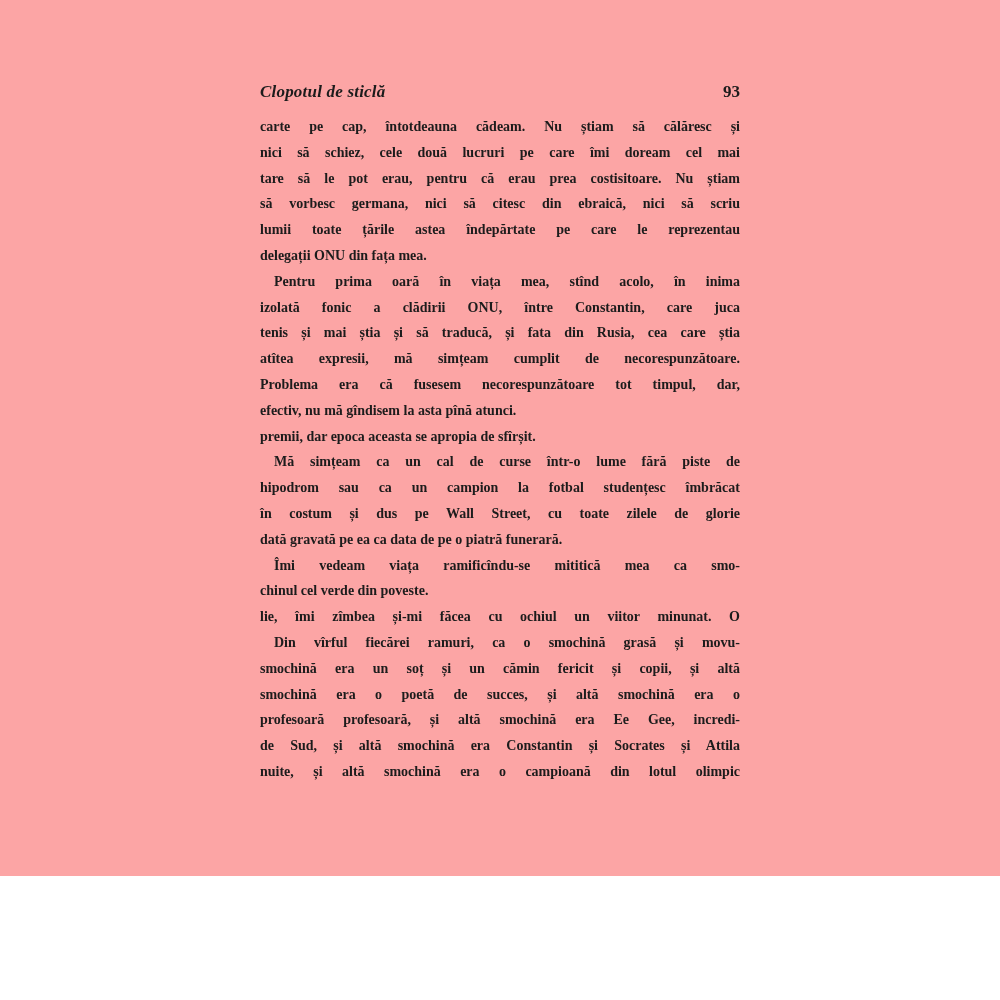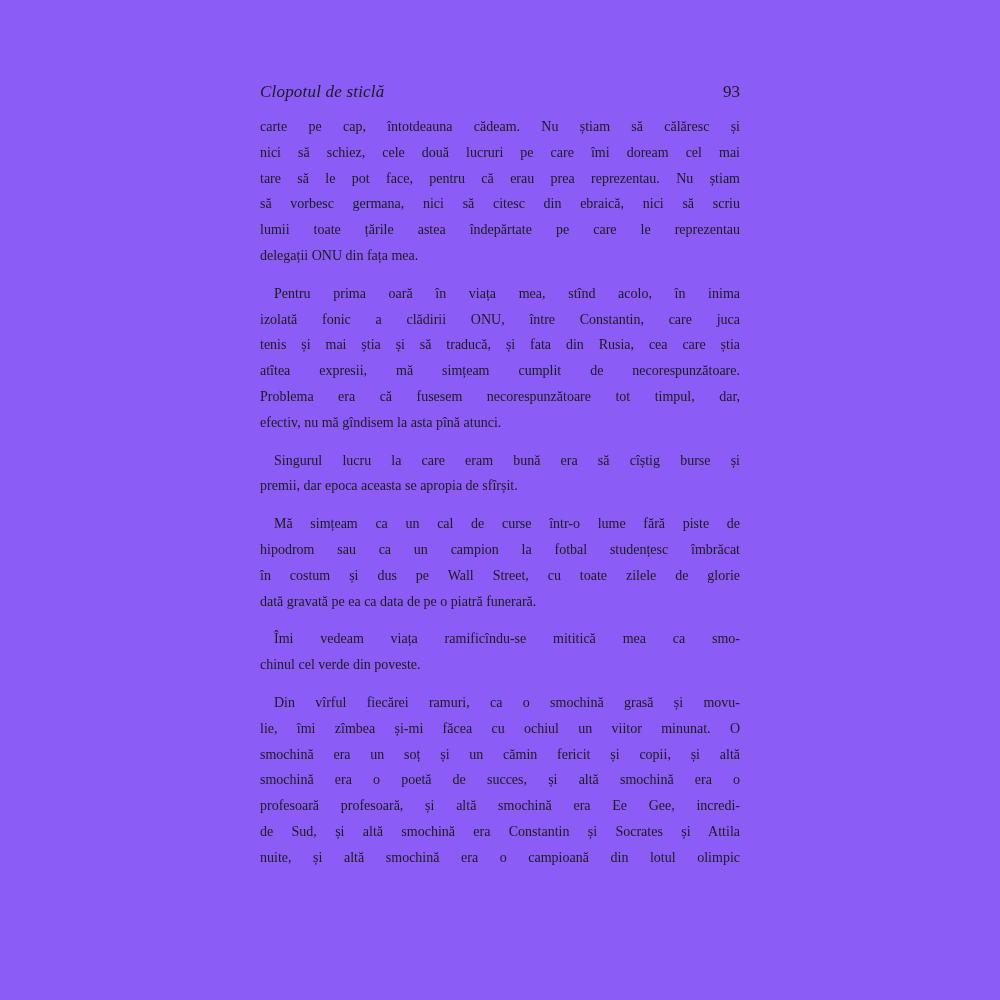--- a/index.html
+++ b/index.html
@@ -1,23 +1,24 @@
 <!DOCTYPE html>
 <html><head>
 <meta charset="utf-8">
 <style>
   html, body { margin: 0; padding: 0; background: #ffffff; }
   .page {
     position: relative;
     width: 1000px;
-    height: 1000px;
-    background: #8b5cf6;
+    height: 876px;
+    background: #fca5a5;
     font-family: "Liberation Serif", serif;
     color: #1c1c1c;
     overflow: hidden;
+    font-weight: bold;
   }
   .header-row {
     position: absolute;
     left: 260px;
     top: 82px;
     width: 480px;
     display: flex;
     justify-content: space-between;
     align-items: baseline;
     font-size: 17px;
@@ -32,72 +33,71 @@
     width: 480px;
     font-size: 14px;
     line-height: 25.8px;
   }
   .line {
     text-align: justify;
     text-align-last: justify;
     white-space: normal;
   }
   .line.end { text-align-last: left; }
-  .line.ind { text-indent: 14px; margin-top: 12px; }
+  .line.ind { text-indent: 14px; }
 </style>
 </head>
 <body>
 
 <div class="page">
 
   <div class="header-row">
     <span class="running-title">Clopotul de sticlă</span>
     <span class="page-number">93</span>
   </div>
 
   <div class="body-text">
 
     <div class="para">
       <div class="line">carte pe cap, întotdeauna cădeam. Nu știam să călăresc și</div>
       <div class="line">nici să schiez, cele două lucruri pe care îmi doream cel mai</div>
-      <div class="line">tare să le pot face, pentru că erau prea reprezentau. Nu știam</div>
+      <div class="line">tare să le pot erau, pentru că erau prea costisitoare. Nu știam</div>
       <div class="line">să vorbesc germana, nici să citesc din ebraică, nici să scriu</div>
       <div class="line">lumii toate țările astea îndepărtate pe care le reprezentau</div>
       <div class="line end">delegații ONU din fața mea.</div>
     </div>
 
     <div class="para">
       <div class="line ind">Pentru prima oară în viața mea, stînd acolo, în inima</div>
       <div class="line">izolată fonic a clădirii ONU, între Constantin, care juca</div>
       <div class="line">tenis și mai știa și să traducă, și fata din Rusia, cea care știa</div>
       <div class="line">atîtea expresii, mă simțeam cumplit de necorespunzătoare.</div>
       <div class="line">Problema era că fusesem necorespunzătoare tot timpul, dar,</div>
       <div class="line end">efectiv, nu mă gîndisem la asta pînă atunci.</div>
     </div>
 
     <div class="para">
-      <div class="line ind">Singurul lucru la care eram bună era să cîștig burse și</div>
       <div class="line end">premii, dar epoca aceasta se apropia de sfîrșit.</div>
     </div>
 
     <div class="para">
       <div class="line ind">Mă simțeam ca un cal de curse într-o lume fără piste de</div>
       <div class="line">hipodrom sau ca un campion la fotbal studențesc îmbrăcat</div>
       <div class="line">în costum și dus pe Wall Street, cu toate zilele de glorie</div>
       <div class="line end">dată gravată pe ea ca data de pe o piatră funerară.</div>
     </div>
 
     <div class="para">
       <div class="line ind">Îmi vedeam viața ramificîndu-se mititică mea ca smo-</div>
       <div class="line end">chinul cel verde din poveste.</div>
     </div>
 
     <div class="para">
+      <div class="line">lie, îmi zîmbea și-mi făcea cu ochiul un viitor minunat. O</div>
       <div class="line ind">Din vîrful fiecărei ramuri, ca o smochină grasă și movu-</div>
-      <div class="line">lie, îmi zîmbea și-mi făcea cu ochiul un viitor minunat. O</div>
       <div class="line">smochină era un soț și un cămin fericit și copii, și altă</div>
       <div class="line">smochină era o poetă de succes, și altă smochină era o</div>
       <div class="line">profesoară profesoară, și altă smochină era Ee Gee, incredi-</div>
       <div class="line">de Sud, și altă smochină era Constantin și Socrates și Attila</div>
       <div class="line">nuite, și altă smochină era o campioană din lotul olimpic</div>
     </div>
 
   </div>
 </div>
 

